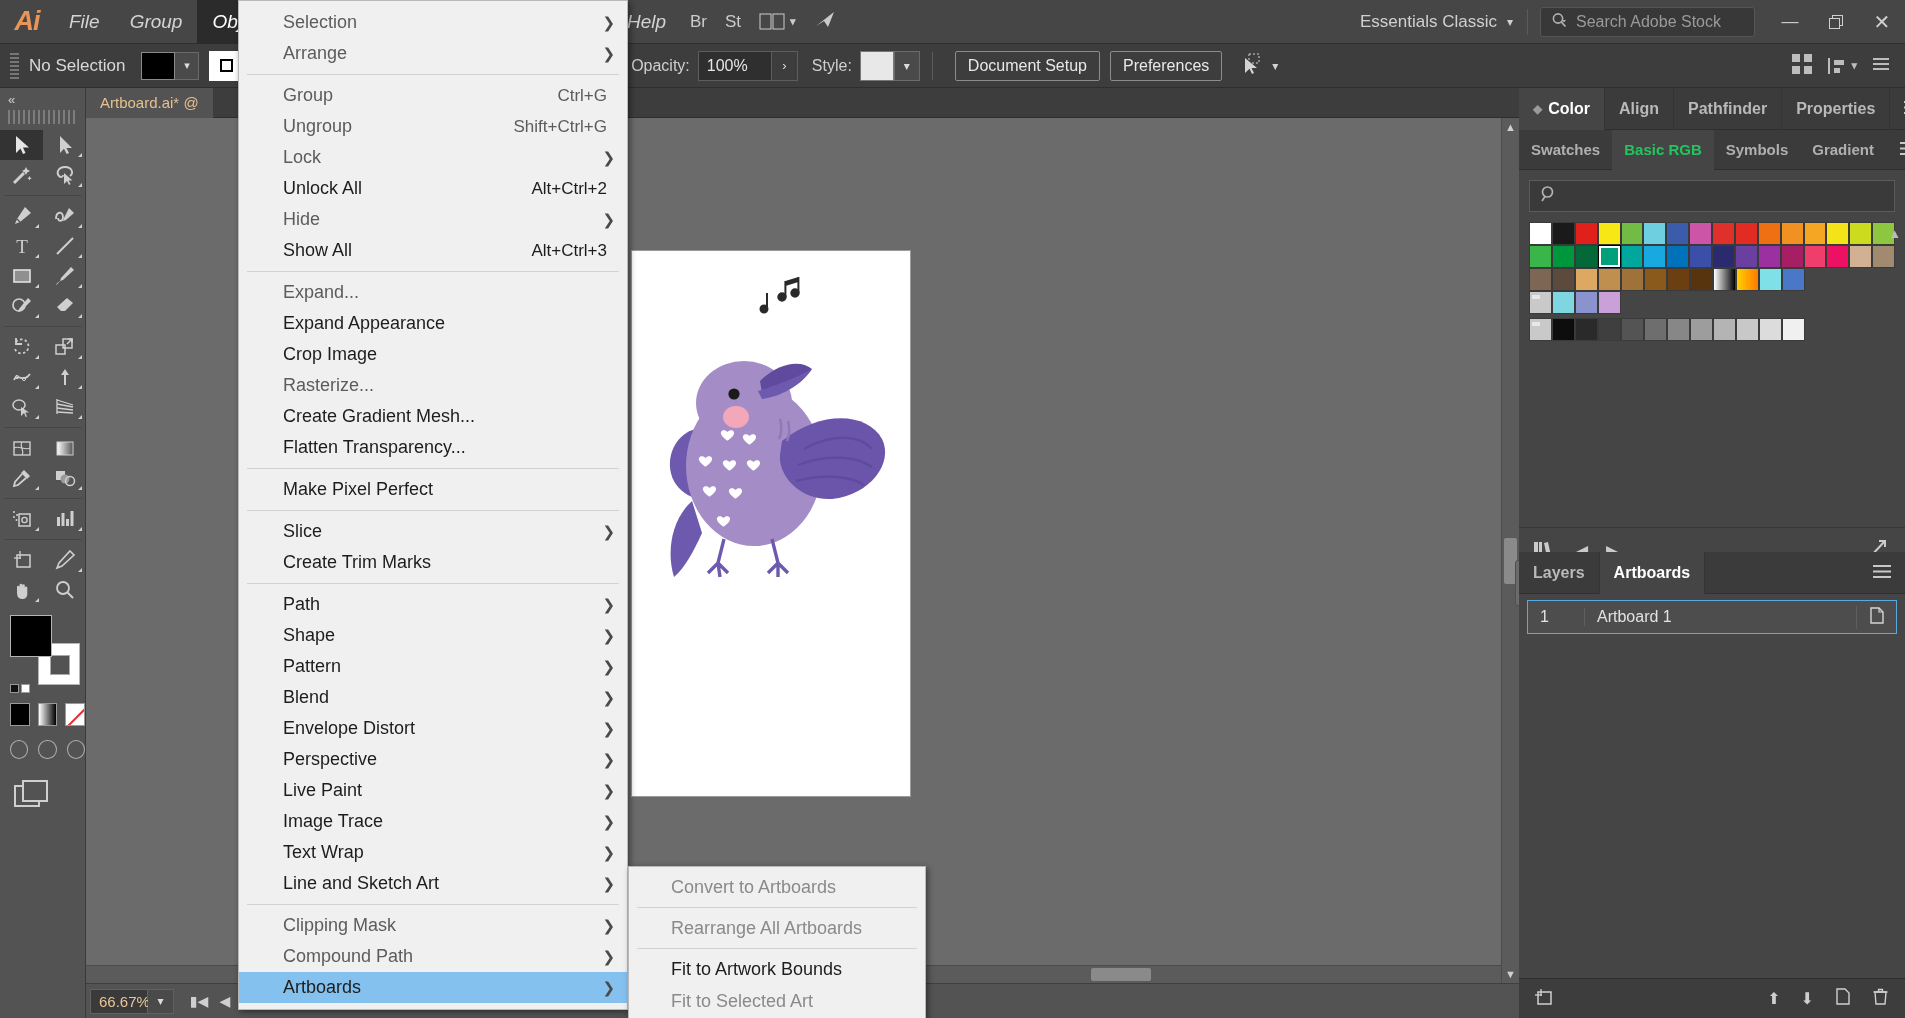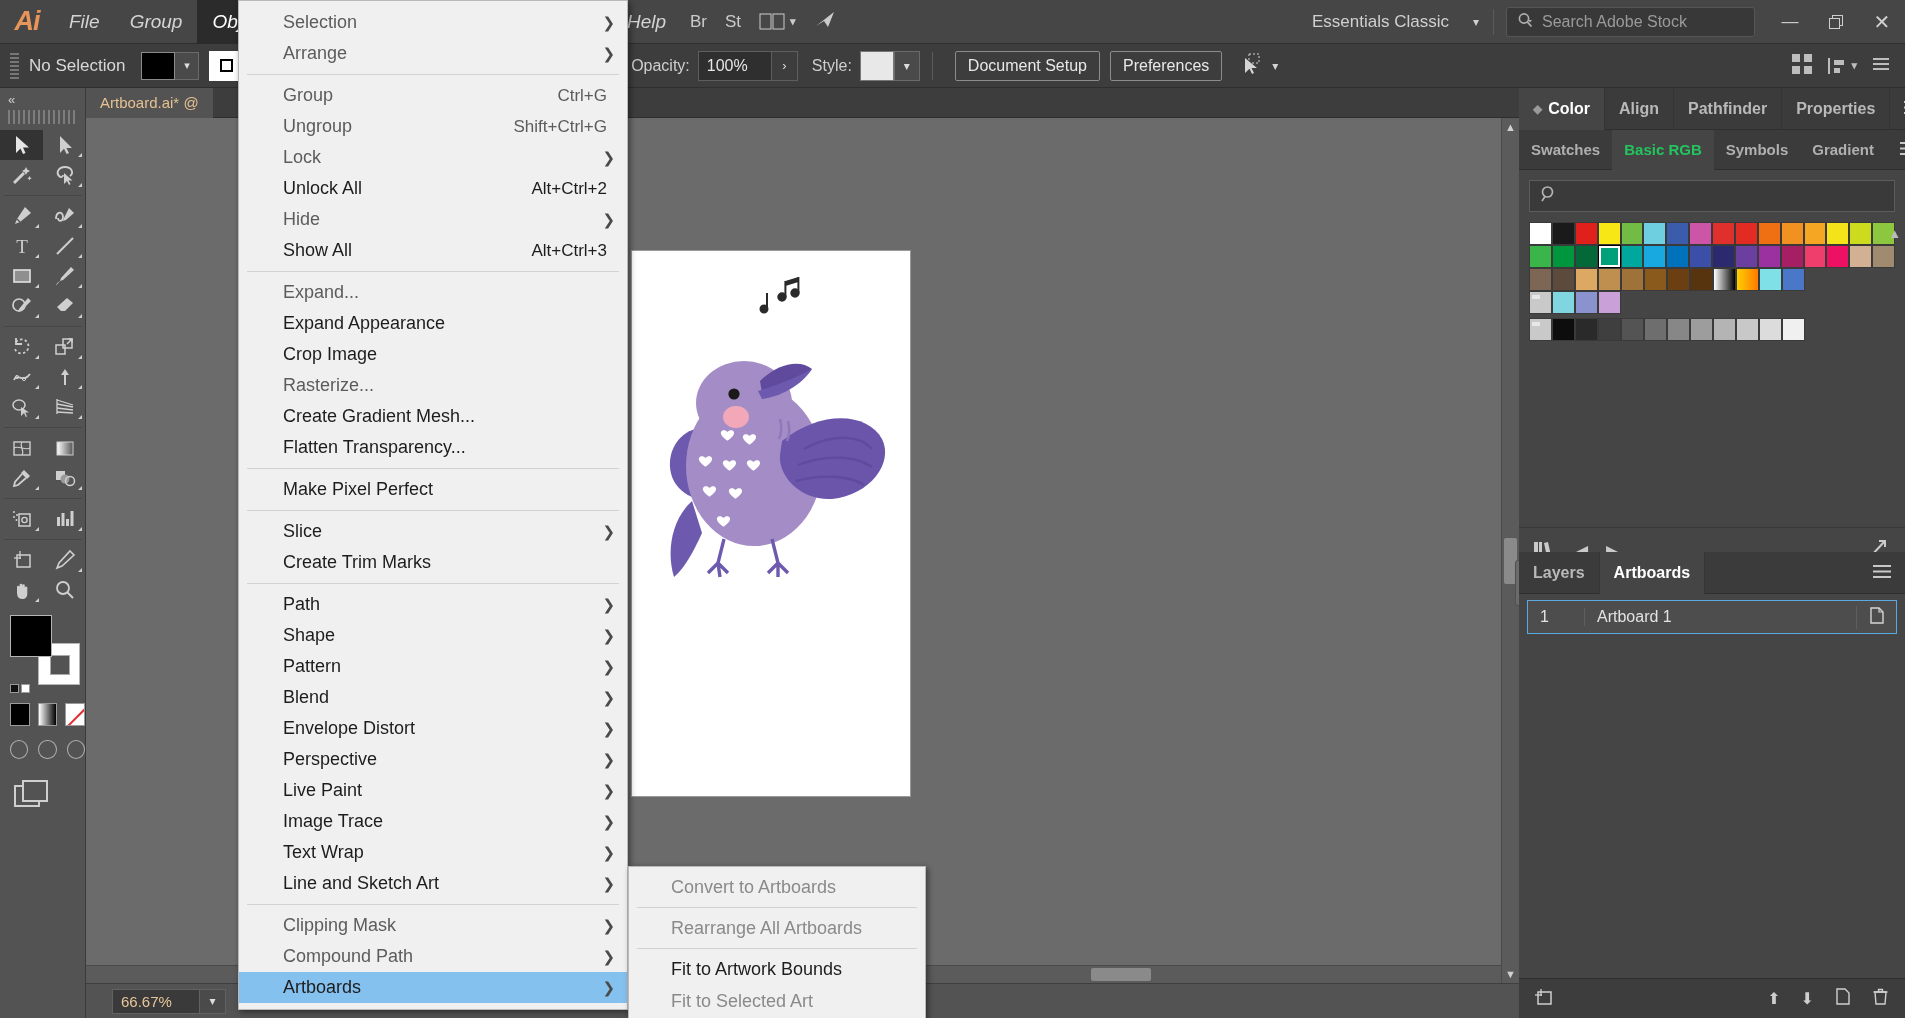--- a/index.html
+++ b/index.html
@@ -25,28 +25,28 @@
   .menu-item {
     padding: 0 15px; height: 44px; display: flex; align-items: center;
     color: #d4d4d4; font-size: 19px; white-space: nowrap; font-style: italic;
   }
   .menu-item.active { background: #2b2b2b; color: #ffffff; }
   .menubar-right {
     position: absolute; right: 0; top: 0; height: 44px;
     display: flex; align-items: center;
   }
   .ws-switch {
-    display: flex; align-items: center; gap: 24px;
+    display: flex; align-items: center; gap: 10px;
     color: #d0d0d0; font-size: 17px; padding: 0 14px;
     border-right: 1px solid #5a5a5a; height: 26px;
   }
   .stock-search {
     display: flex; align-items: center; gap: 8px;
     background: #383838; border: 1px solid #565656; border-radius: 3px;
-    height: 30px; width: 249px; margin: 0 12px; padding: 0 10px;
+    height: 30px; width: 215px; margin: 0 12px; padding: 0 10px;
     color: #9a9a9a; font-size: 16px;
   }
   .wincontrols { display: flex; align-items: center; height: 44px; }
   .wc { width: 46px; height: 44px; display: flex; align-items: center; justify-content: center;
         color: #cfcfcf; font-size: 17px; }
   .wc.close { font-size: 20px; }
 
   
   .optionsbar {
     position: absolute; left: 0; top: 44px; width: 1905px; height: 44px;
@@ -162,22 +162,22 @@
     position:absolute; right: 380px; top: 560px; width: 10px; height: 46px;
     background: #6b6b6b; border: 1px solid #4f4f4f; border-radius: 3px;
   }
 
   
   .statusbar {
     position: absolute; left: 86px; bottom: 0; right: 386px; height: 35px;
     background: #535353; display:flex; align-items:center; border-top: 1px solid #3f3f3f;
   }
   .zoomfield { background:#3a3a3a; border:1px solid #616161; color:#e8c79a; font-size:15px;
-               height: 25px; width: 88px; display:flex; align-items:center; padding:0 8px;
-               margin-left: 26px; }
+               height: 25px; width: 58px; display:flex; align-items:center; padding:0 8px;
+               margin-left: 4px; }
   .zoomdrop { width: 26px; height: 25px; background:#4a4a4a; border:1px solid #616161;
               border-left:none; display:flex;align-items:center;justify-content:center;
               color:#ddd; font-size: 12px;}
   .navbtns { display:flex; align-items:center; gap:4px; margin-left: 14px; color:#cfcfcf; font-size: 14px;}
   .navbtn { width: 22px; height: 25px; display:flex;align-items:center;justify-content:center; }
 
   
   .rightpanels {
     position: absolute; right: 0; top: 88px; width: 386px; bottom: 0;
     background: #454545;

